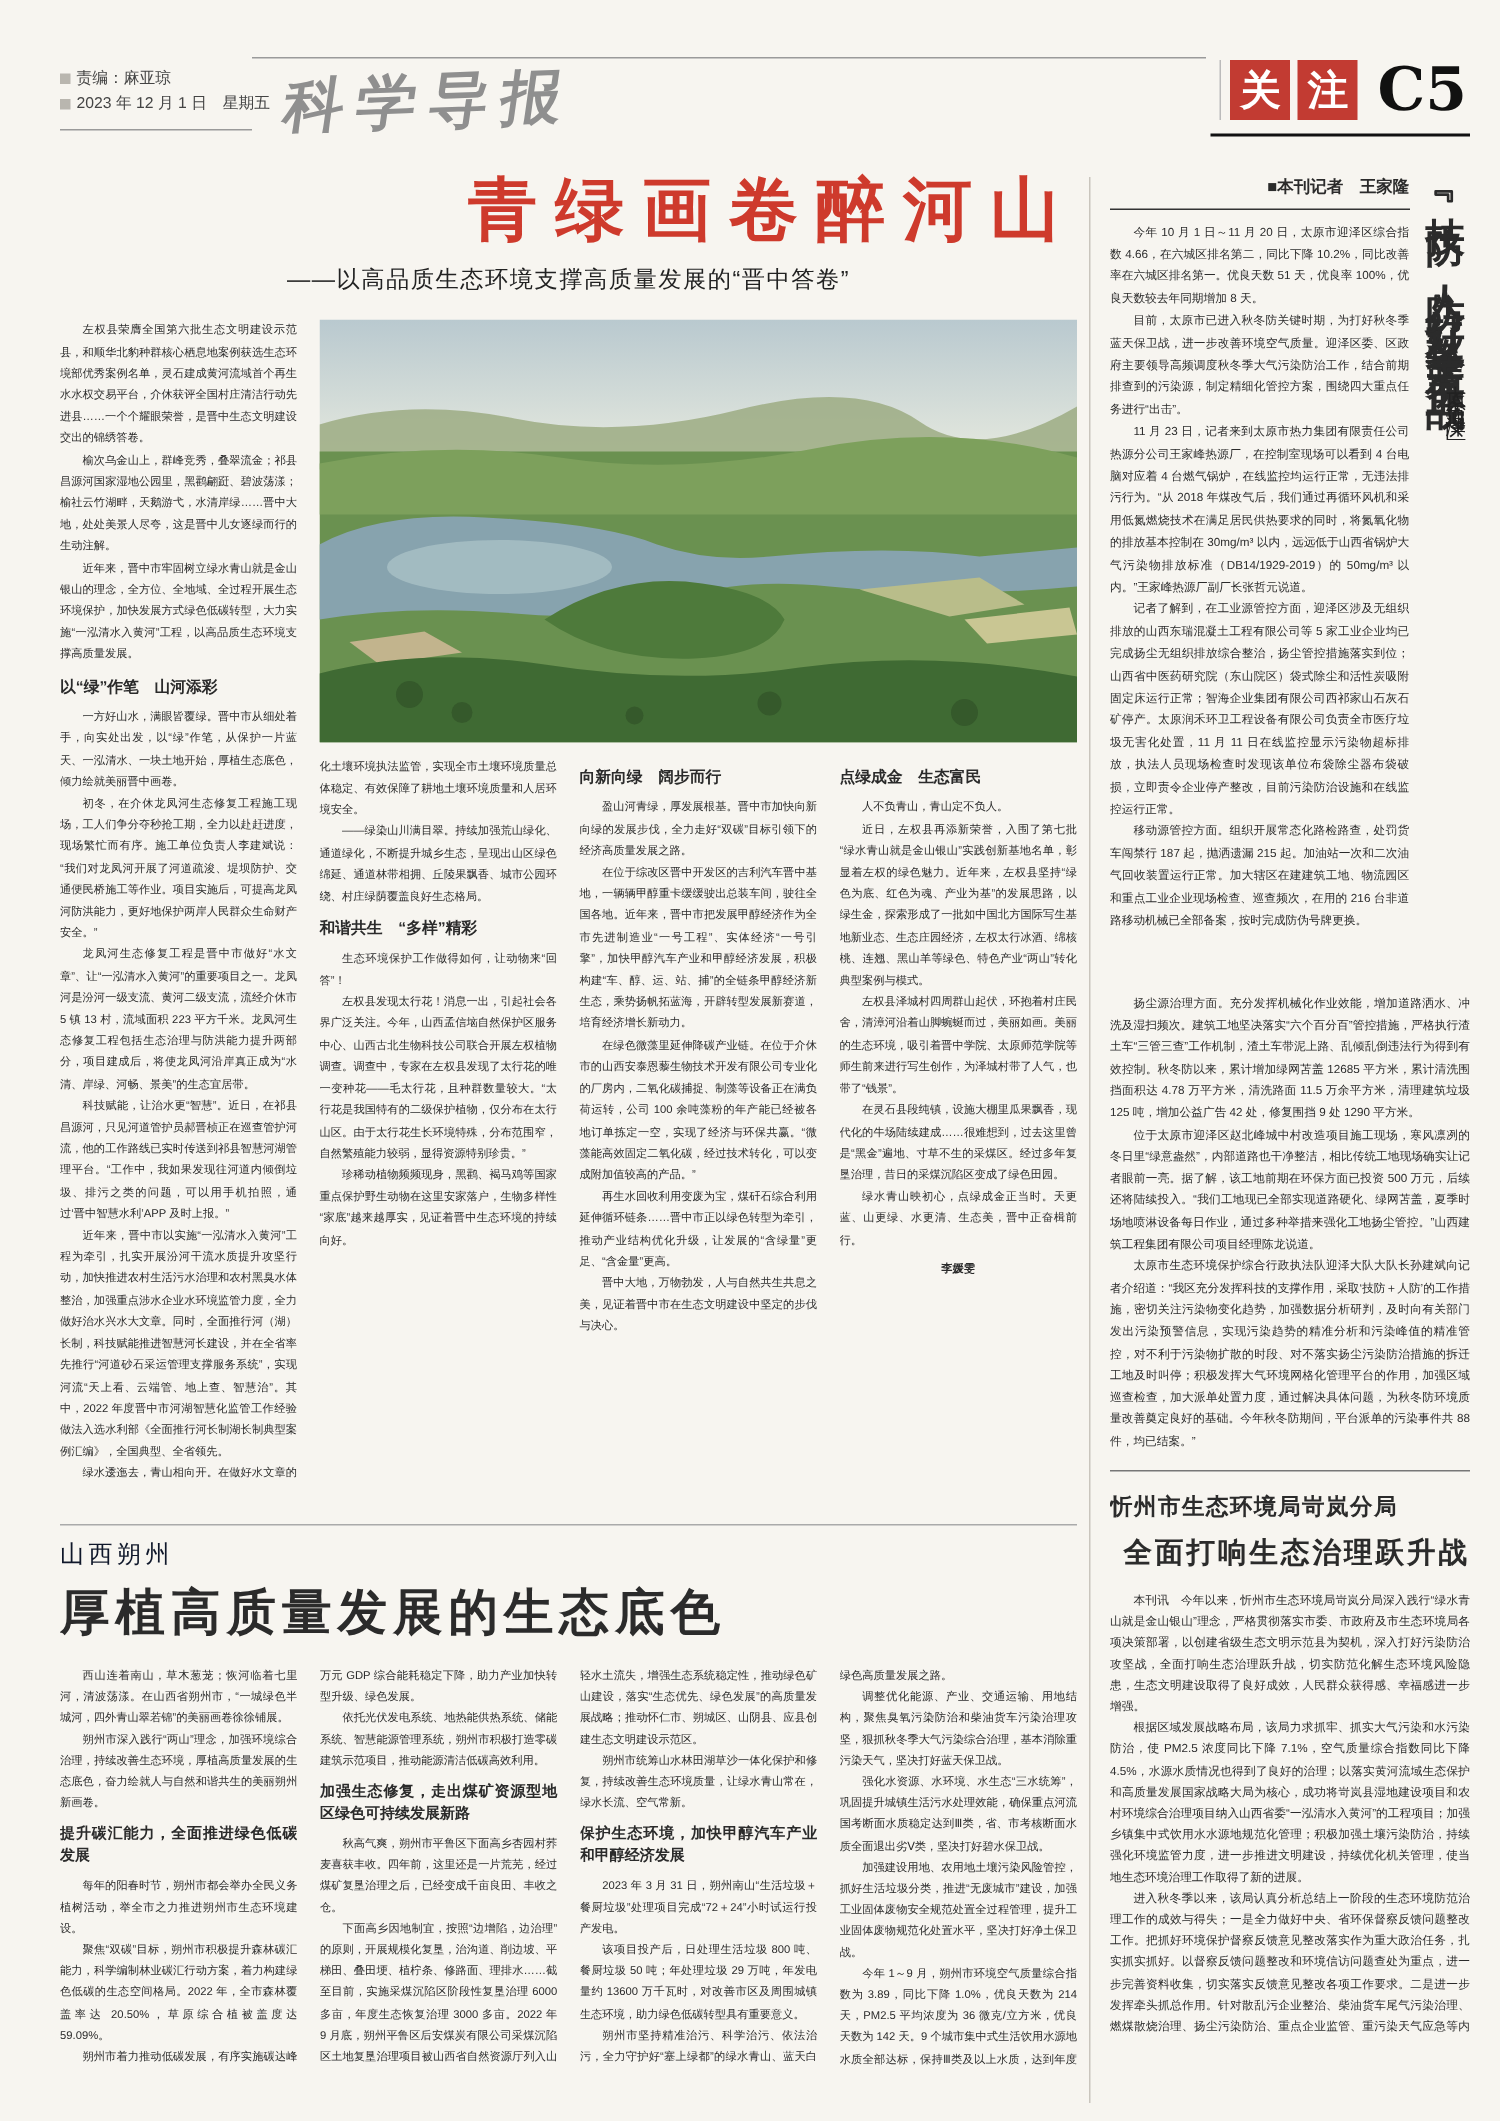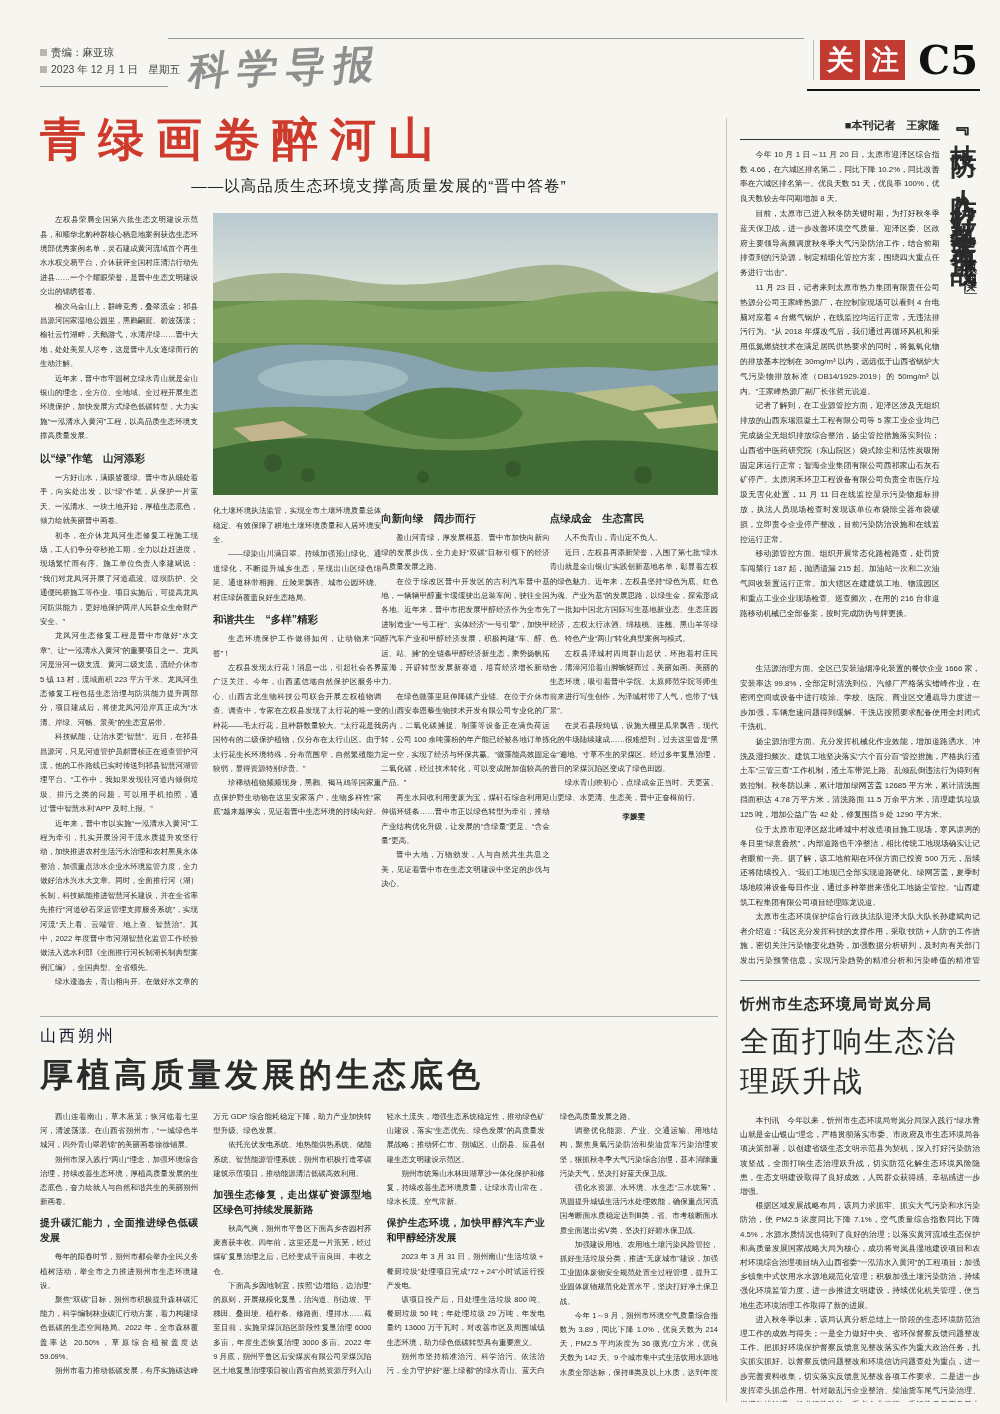--- a/index.html
+++ b/index.html
@@ -24,47 +24,47 @@
   .pageno{font-family:"DejaVu Serif","Liberation Serif",serif;font-size:40px;font-weight:bold;color:#111;margin-left:8px;}
 
   
   .para{margin:0;text-indent:2em;text-align:justify;}
   .para.cont{text-indent:0;}
   .para.h{font-weight:bold;text-indent:0;margin:7px 0 5px;line-height:1.45;}
   .para.author{text-align:center;font-weight:bold;text-indent:0;margin-top:5px;}
 
   
   .main{position:absolute;left:40px;top:112px;width:678px;height:898px;overflow:hidden;}
-  .main-headline{text-align:left;color:var(--red);font-size:46px;font-weight:bold;letter-spacing:12px;line-height:1.2;}
+  .main-headline{text-align:right;color:var(--red);font-size:46px;font-weight:bold;letter-spacing:12px;line-height:1.2;}
   .main-sub{text-align:center;font-size:15.5px;color:#222;margin-top:9px;letter-spacing:1px;}
   .main-body{display:flex;gap:15px;margin-top:16px;}
   .mcol{width:158px;flex:0 0 auto;font-size:7.5px;line-height:14.4px;height:772px;overflow:hidden;}
   .mcol .para.h{font-size:10.5px;}
   .right-part{width:505px;display:flex;flex-direction:column;}
   .photo{width:505px;height:282px;flex:0 0 auto;}
-  .sub-cols{display:flex;margin-top:9px;}
+  .sub-cols{display:flex;gap:15px;margin-top:9px;}
   .scol{flex:1;font-size:7.5px;line-height:14.4px;height:478px;overflow:hidden;}
   .scol .para.h{font-size:10.5px;}
 
   
   .vdiv{position:absolute;left:726px;top:118px;width:1px;height:1284px;background:var(--line);}
   .hdiv-left{position:absolute;left:40px;top:1016px;width:678px;height:1px;background:#aaa;}
 
   
   .rightcol{position:absolute;left:740px;top:118px;width:240px;height:1284px;overflow:hidden;}
   .byline{font-size:11px;font-weight:bold;border-bottom:1px solid #333;padding-bottom:6px;margin-bottom:8px;text-align:right;}
   .rt-top{display:flex;height:536px;overflow:hidden;}
   .rt-body{flex:1;font-size:7.8px;line-height:14.8px;overflow:hidden;padding-right:8px;}
   .vert-block{writing-mode:vertical-rl;text-orientation:upright;height:536px;flex:0 0 auto;display:flex;}
   .vert-head{font-size:26px;font-weight:bold;letter-spacing:6px;line-height:1.25;}
   .vert-kicker{font-size:14px;letter-spacing:5px;margin-left:10px;color:#222;}
   .rt-bottom{font-size:7.8px;line-height:14.6px;height:306px;overflow:hidden;margin-top:8px;}
   .rt-hr{border-top:1px solid #777;margin:12px 0 14px;}
   .br-kicker{font-size:15px;font-weight:bold;letter-spacing:1px;}
-  .br-headline{font-size:29px;font-weight:normal;letter-spacing:2px;margin:8px 0 12px;}
+  .br-headline{font-size:19px;font-weight:bold;letter-spacing:2px;margin:8px 0 12px;text-align:right;}
   .br-list{font-size:7.8px;line-height:14.2px;height:296px;overflow:hidden;}
 
   
   .bottomleft{position:absolute;left:40px;top:1026px;width:678px;height:380px;overflow:hidden;}
   .bl-kicker{font-size:16px;letter-spacing:3px;color:#0f172a;}
   .bl-headline{font-size:33px;font-weight:bold;letter-spacing:4px;margin:6px 0 12px;font-family:Liberation Mono, monospace;}
   .bl-cols{display:flex;gap:15px;}
   .bcol{flex:1;font-size:7.5px;line-height:14.2px;height:268px;overflow:hidden;}
   .bcol .para.h{font-size:10px;}
 </style>
@@ -181,21 +181,20 @@
             <p class="para p">记者了解到，在工业源管控方面，迎泽区涉及无组织排放的山西东瑞混凝土工程有限公司等 5 家工业企业均已完成扬尘无组织排放综合整治，扬尘管控措施落实到位；山西省中医药研究院（东山院区）袋式除尘和活性炭吸附固定床运行正常；智海企业集团有限公司西祁家山石灰石矿停产。太原润禾环卫工程设备有限公司负责全市医疗垃圾无害化处置，11 月 11 日在线监控显示污染物超标排放，执法人员现场检查时发现该单位布袋除尘器布袋破损，立即责令企业停产整改，目前污染防治设施和在线监控运行正常。</p>
             <p class="para p">移动源管控方面。组织开展常态化路检路查，处罚货车闯禁行 187 起，抛洒遗漏 215 起。加油站一次和二次油气回收装置运行正常。加大辖区在建建筑工地、物流园区和重点工业企业现场检查、巡查频次，在用的 216 台非道路移动机械已全部备案，按时完成防伪号牌更换。</p>
           </div>
       </div>
       <div class="vert-block">
         <div class="vert-head">『技防＋人防』打好秋冬季蓝天保卫战</div>
         <div class="vert-kicker">太原市迎泽区</div>
       </div>
     </div>
     <div class="rt-bottom">
-        <p class="para p">生活源治理方面。全区已安装油烟净化装置的餐饮企业 1666 家，安装率达 99.8%，全部定时清洗到位。汽修厂严格落实错峰作业，在密闭空间或设备中进行喷涂。学校、医院、商业区交通疏导力度进一步加强，车辆怠速问题得到缓解。干洗店按照要求配备使用全封闭式干洗机。</p>
         <p class="para p">扬尘源治理方面。充分发挥机械化作业效能，增加道路洒水、冲洗及湿扫频次。建筑工地坚决落实“六个百分百”管控措施，严格执行渣土车“三管三查”工作机制，渣土车带泥上路、乱倾乱倒违法行为得到有效控制。秋冬防以来，累计增加绿网苫盖 12685 平方米，累计清洗围挡面积达 4.78 万平方米，清洗路面 11.5 万余平方米，清理建筑垃圾 125 吨，增加公益广告 42 处，修复围挡 9 处 1290 平方米。</p>
         <p class="para p">位于太原市迎泽区赵北峰城中村改造项目施工现场，寒风凛冽的冬日里“绿意盎然”，内部道路也干净整洁，相比传统工地现场确实让记者眼前一亮。据了解，该工地前期在环保方面已投资 500 万元，后续还将陆续投入。“我们工地现已全部实现道路硬化、绿网苫盖，夏季时场地喷淋设备每日作业，通过多种举措来强化工地扬尘管控。”山西建筑工程集团有限公司项目经理陈龙说道。</p>
         <p class="para p">太原市生态环境保护综合行政执法队迎泽大队大队长孙建斌向记者介绍道：“我区充分发挥科技的支撑作用，采取‘技防＋人防’的工作措施，密切关注污染物变化趋势，加强数据分析研判，及时向有关部门发出污染预警信息，实现污染趋势的精准分析和污染峰值的精准管控，对不利于污染物扩散的时段、对不落实扬尘污染防治措施的拆迁工地及时叫停；积极发挥大气环境网格化管理平台的作用，加强区域巡查检查，加大派单处置力度，通过解决具体问题，为秋冬防环境质量改善奠定良好的基础。今年秋冬防期间，平台派单的污染事件共 88 件，均已结案。”</p>
       </div>
     <div class="rt-hr"></div>
 
     <div>
       <div class="br-kicker">忻州市生态环境局岢岚分局</div>
       <div class="br-headline">全面打响生态治理跃升战</div>
       <div class="br-list">

